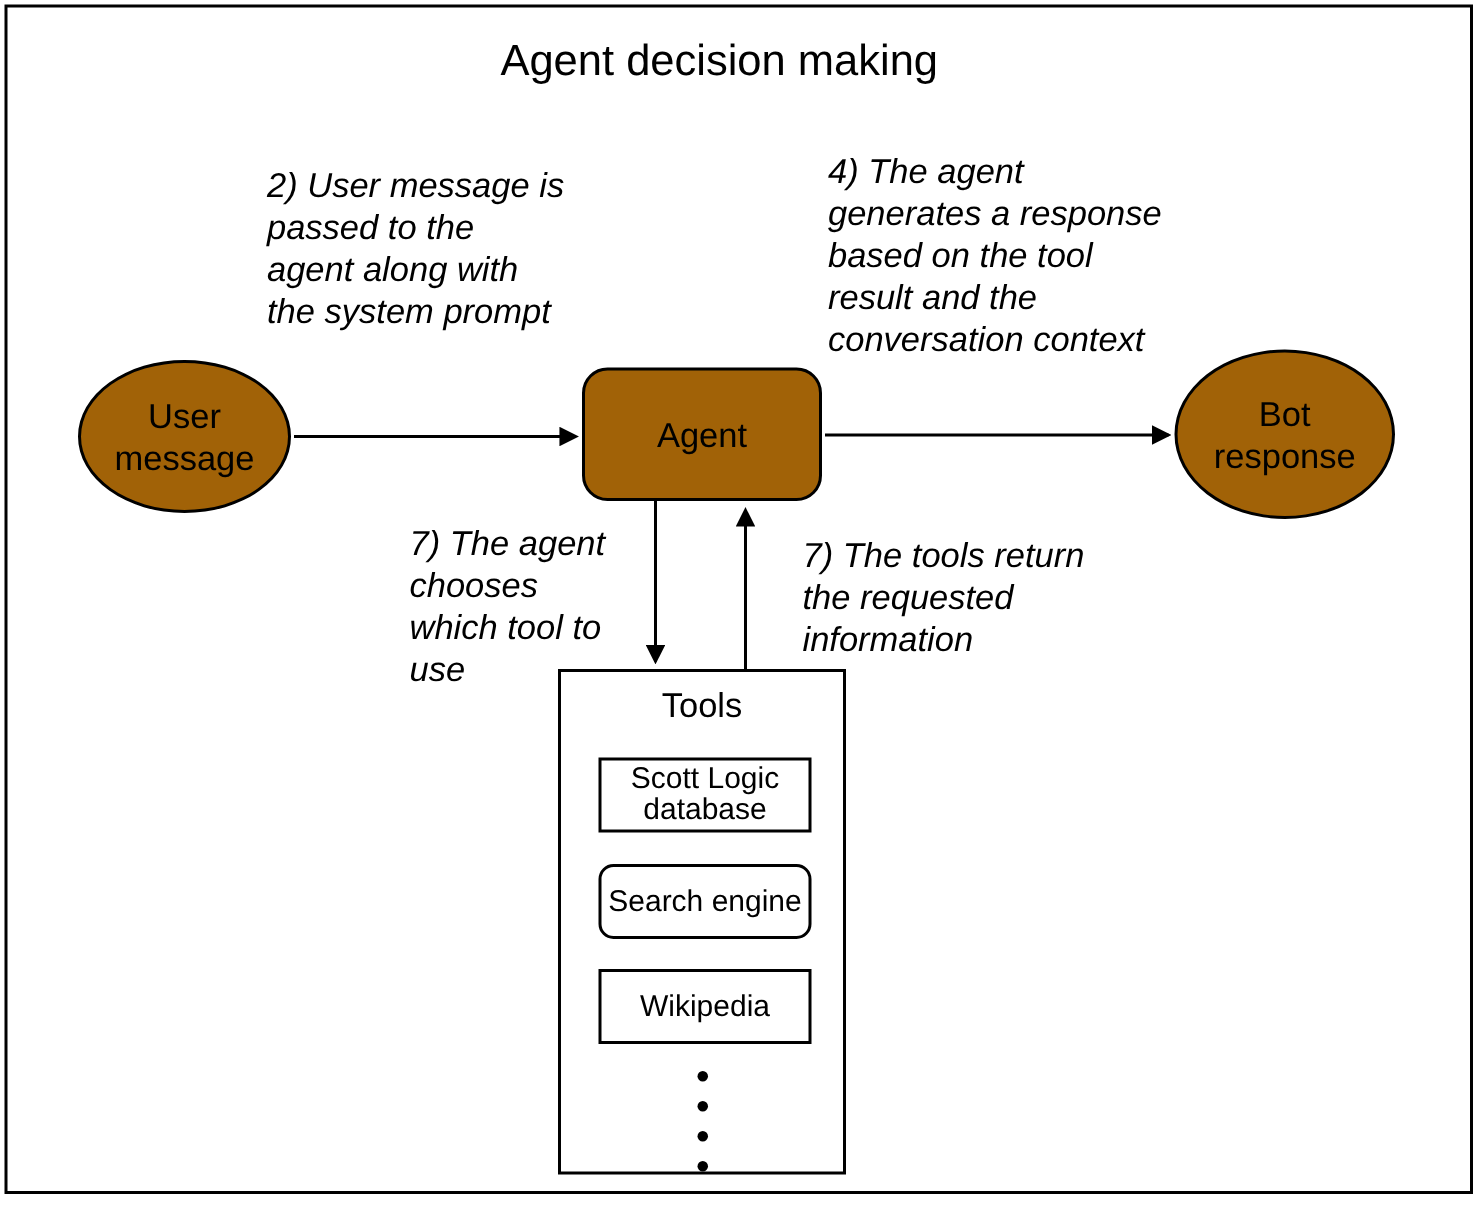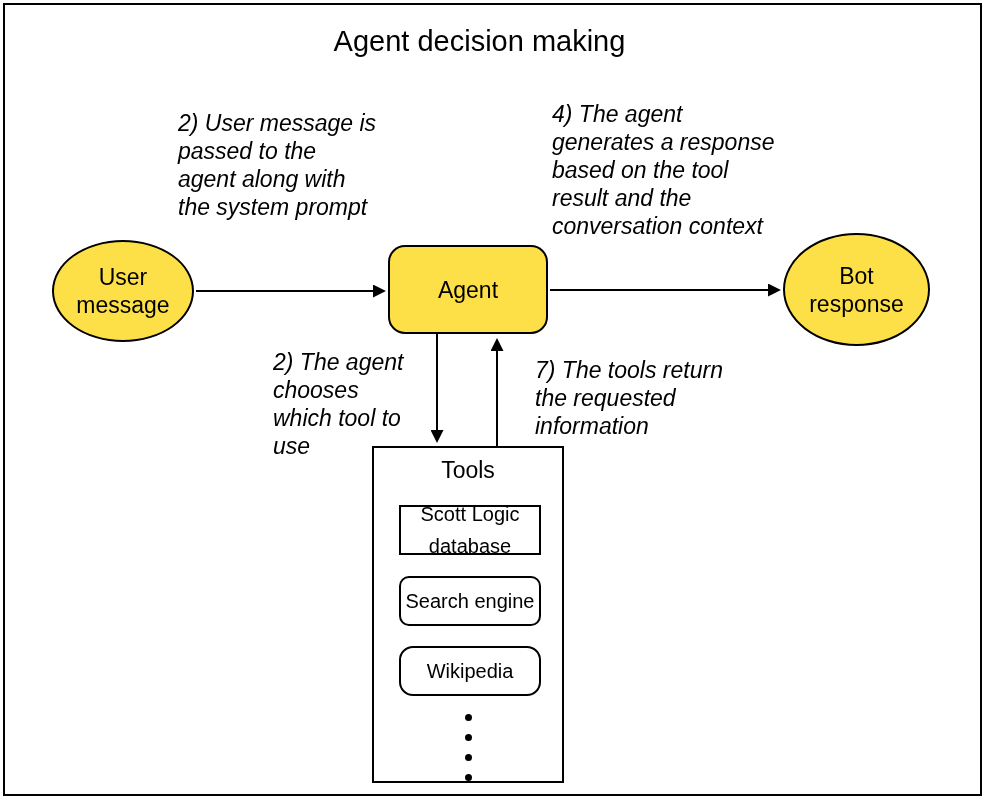--- a/index.html
+++ b/index.html
@@ -29,21 +29,21 @@
     right: 28px;
     text-align: center;
     font-size: 29px;
     line-height: 34px;
     color: #000000;
   }
 
   .node {
     position: absolute;
     border: 2px solid #000000;
-    background: #fde047;
+    background: #a16207;
     display: flex;
     align-items: center;
     justify-content: center;
     text-align: center;
     font-size: 23px;
     line-height: 28px;
     white-space: pre-line;
   }
 
   .ellipse { border-radius: 50%; }
@@ -72,26 +72,26 @@
     position: absolute;
     left: 25px;
     width: 142px;
     height: 50px;
     border: 2px solid #000000;
     display: flex;
     align-items: center;
     justify-content: center;
     text-align: center;
     font-size: 20px;
-    line-height: 32px;
+    line-height: 21px;
     white-space: pre-line;
   }
   .tool-item-0 { top: 57px; }
   .tool-item-1 { top: 128px; border-radius: 10px; }
-  .tool-item-2 { top: 198px; border-radius: 14px; }
+  .tool-item-2 { top: 198px; }
 
   .dots {
     position: absolute;
     left: 0; top: 266px;
     width: 188px;
     display: flex;
     flex-direction: column;
     align-items: center;
     gap: 13px;
   }
@@ -137,21 +137,21 @@
 
   <div class="note note-1">2) User message is
 passed to the
 agent along with
 the system prompt</div>
   <div class="note note-4">4) The agent
 generates a response
 based on the tool
 result and the
 conversation context</div>
-  <div class="note note-2">2) The agent
+  <div class="note note-2">7) The agent
 chooses
 which tool to
 use</div>
   <div class="note note-3">7) The tools return
 the requested
 information</div>
 
   <svg class="arrows-layer" viewBox="0 0 987 807" xmlns="http://www.w3.org/2000/svg">
     <defs>
       <marker id="arrow" viewBox="0 0 10 10" refX="8.5" refY="5" markerWidth="6.5" markerHeight="6.5" orient="auto-start-reverse">

